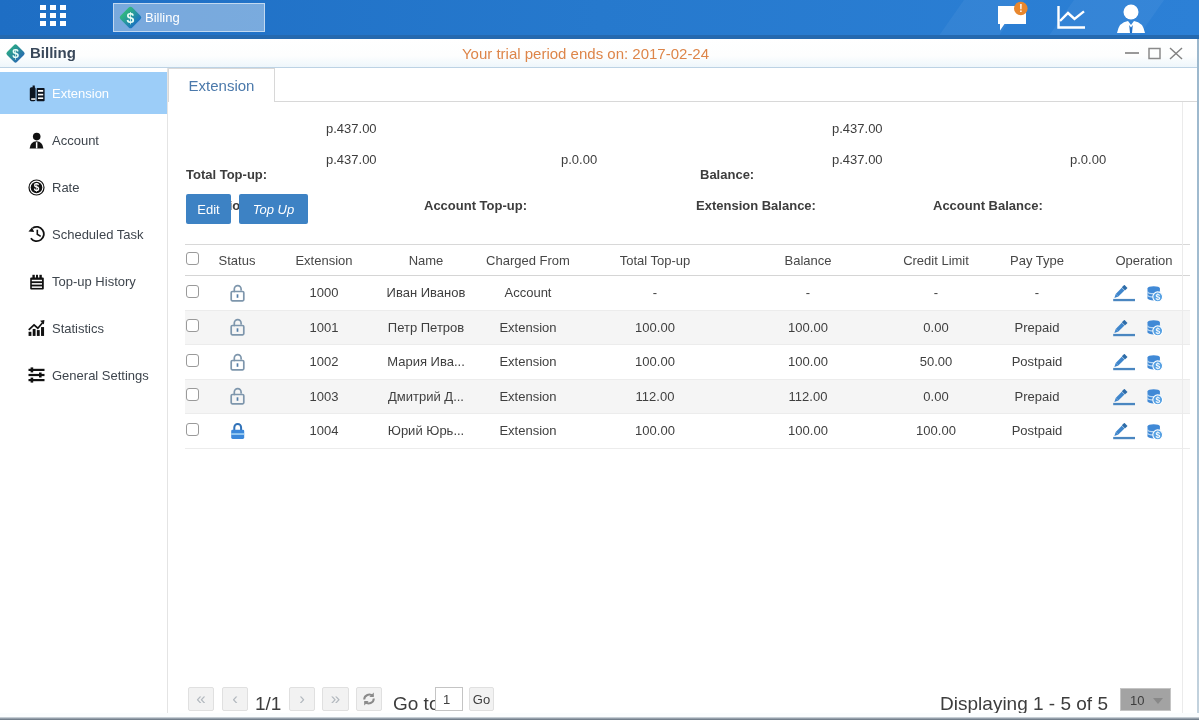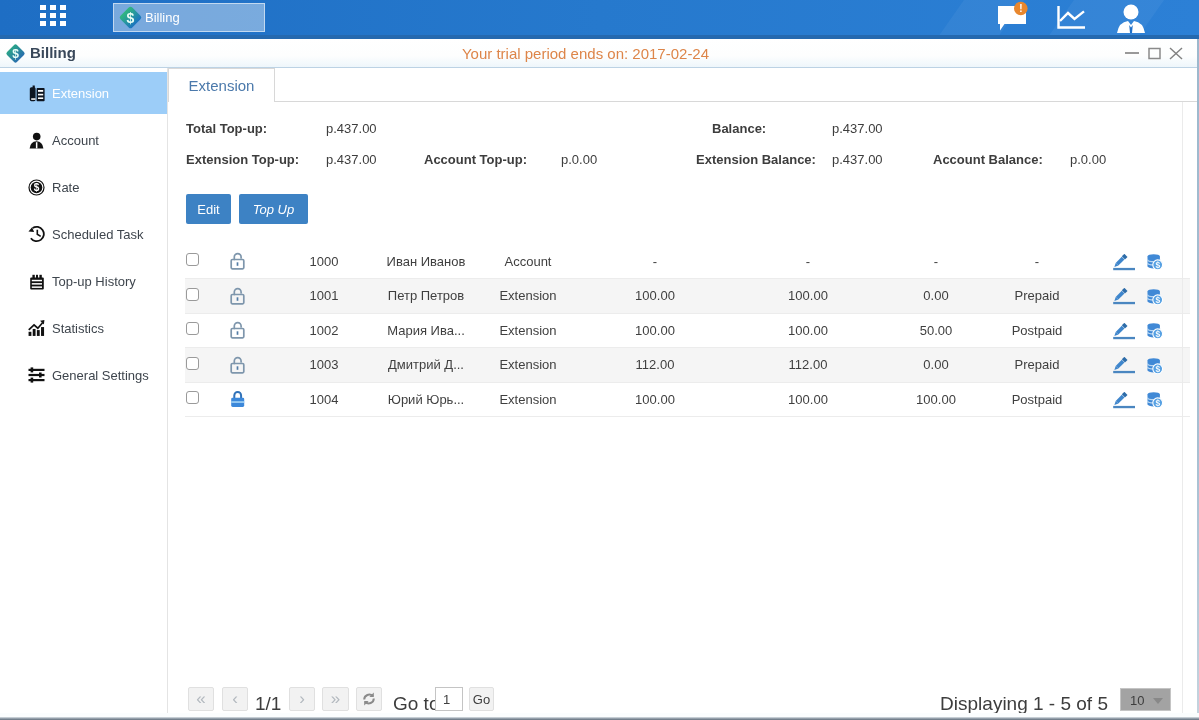--- a/index.html
+++ b/index.html
@@ -34,21 +34,21 @@
 .sitem.sel { background:#9ccdf8; color:#fff; }
 
 
 #main { position:absolute; left:168px; top:68px; width:1031px; height:648px; background:#fff; }
 #tabstrip { position:absolute; left:0; top:0; width:1029px; height:34px; }
 #tabstrip .line { position:absolute; left:0; top:33px; width:1029px; height:1px; background:#d8d8d8; }
 #tabstrip .tab { position:absolute; left:0; top:0; width:107px; height:34px; background:#fff;
   border:1px solid #d8d8d8; border-bottom:none; color:#4b79ab; font-size:15px;
   display:flex; align-items:center; justify-content:center; }
 
-.lbl { position:absolute; font-weight:bold; color:#3d3d3d; font-size:13px; }
+.lbl { position:absolute; font-weight:bold; color:#3d3d3d; font-size:13px;margin-top:46px; }
 .val { position:absolute; color:#3d3d3d; font-size:13px;margin-left:11px; }
 
 .btn { position:absolute; background:#3d82c4; color:#fff; font-size:13px; border-radius:2px;
   display:flex; align-items:center; justify-content:center; top:126px; height:30px; }
 
 
 #grid { position:absolute; left:17px; top:176px; width:1005px; border-collapse:collapse; table-layout:fixed; }
 #grid th { font-weight:normal; color:#474747; font-size:13px; height:31px; border-top:1px solid #d8d8d8; border-bottom:1px solid #d5d5d5; text-align:center; }
 #grid td { text-align:center; color:#3f3f3f; font-size:13px; height:34.5px; border-bottom:1px solid #ececec; white-space:nowrap; overflow:hidden; }
 #grid tr.alt td { background:#f5f5f5;text-align:center; }
@@ -265,21 +265,21 @@
 </div>
 
 <div id="main">
   <div id="tabstrip">
     <div class="line"></div>
     <div class="tab">Extension</div>
   </div>
 
   <div class="lbl" style="left:18px; top:53px;">Total Top-up:</div>
   <div class="val" style="left:147px; top:53px;">p.437.00</div>
-  <div class="lbl" style="left:544px; top:53px;">Balance:</div>
+  <div class="lbl" style="left:532px; top:53px;">Balance:</div>
   <div class="val" style="left:653px; top:53px;">p.437.00</div>
 
   <div class="lbl" style="left:18px; top:84px;">Extension Top-up:</div>
   <div class="val" style="left:147px; top:84px;">p.437.00</div>
   <div class="lbl" style="left:256px; top:84px;">Account Top-up:</div>
   <div class="val" style="left:382px; top:84px;">p.0.00</div>
   <div class="lbl" style="left:528px; top:84px;">Extension Balance:</div>
   <div class="val" style="left:653px; top:84px;">p.437.00</div>
   <div class="lbl" style="left:765px; top:84px;">Account Balance:</div>
   <div class="val" style="left:891px; top:84px;">p.0.00</div>
@@ -294,20 +294,32 @@
         <col style="width:124px">
         <col style="width:80px">
         <col style="width:124px">
       <col style="width:130px">
         <col style="width:176px">
         <col style="width:80px">
         <col style="width:122px">
         <col style="width:92px">
     </colgroup>
     <tbody>
+        <tr>
+      <th style="text-align:left;padding-left:1px;"><span class="cb"></span></th>
+      <th>Status</th>
+          <th>Extension</th>
+          <th>Name</th>
+          <th>Charged From</th>
+          <th>Total Top-up</th>
+      <th>Balance</th>
+          <th>Credit Limit</th>
+          <th>Pay Type</th>
+          <th>Operation</th>
+    </tr>
     <tr>
       <td style="text-align:left;padding-left:1px;"><span class="cb"></span></td>
       <td><svg width="15" height="18" viewBox="0 0 15 18" style="vertical-align:middle">
               <use href="#lockopen"></use>
             </svg></td>
           <td>1000</td>
           <td>Иван Иванов</td>
           <td>Account</td>
           <td>-</td>
       <td>-</td>

